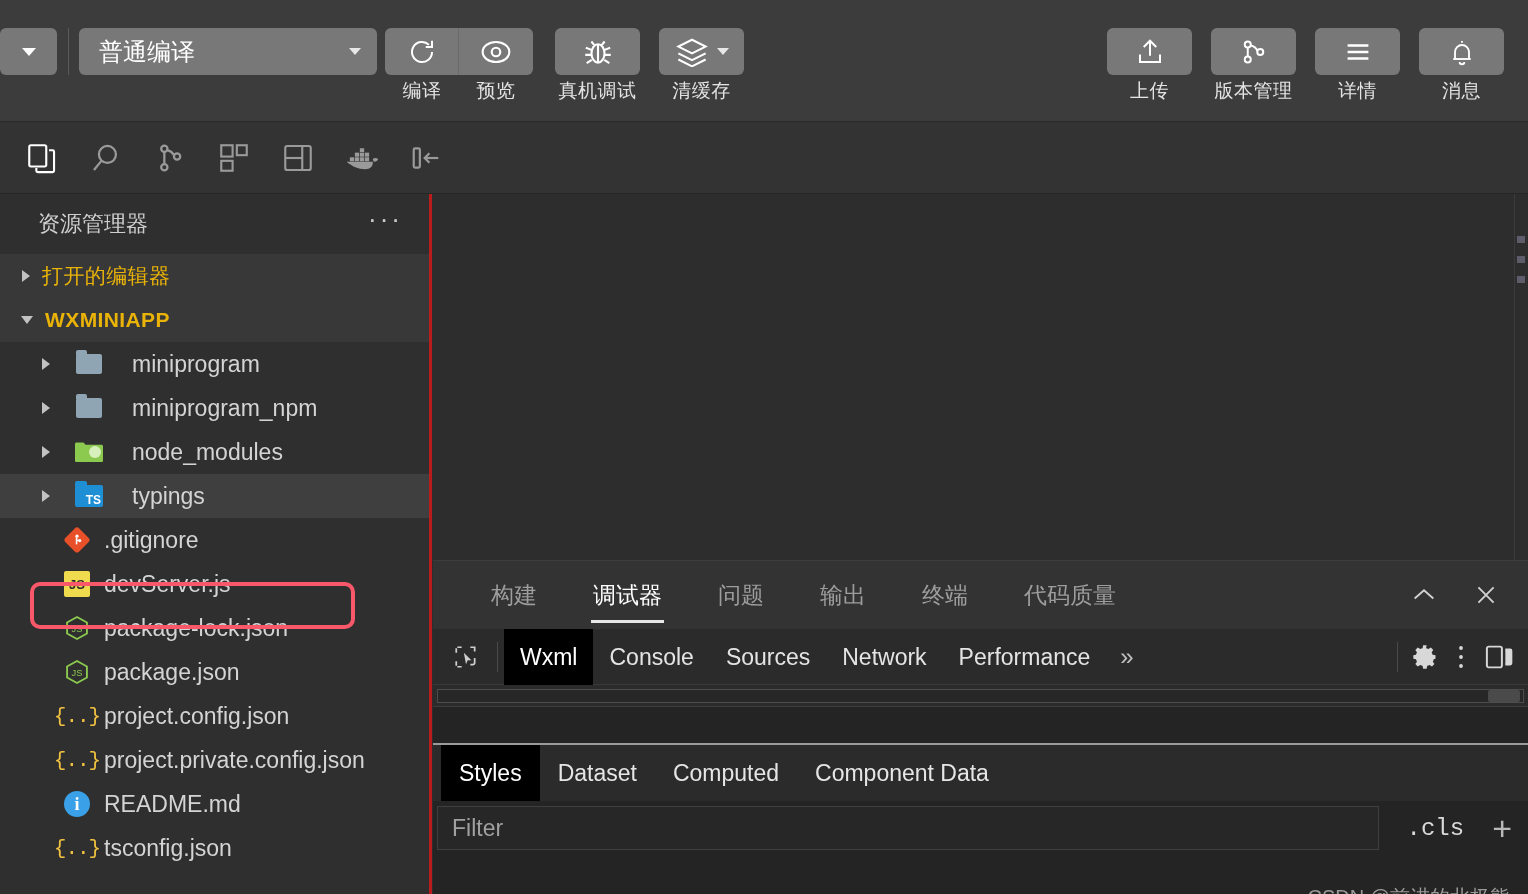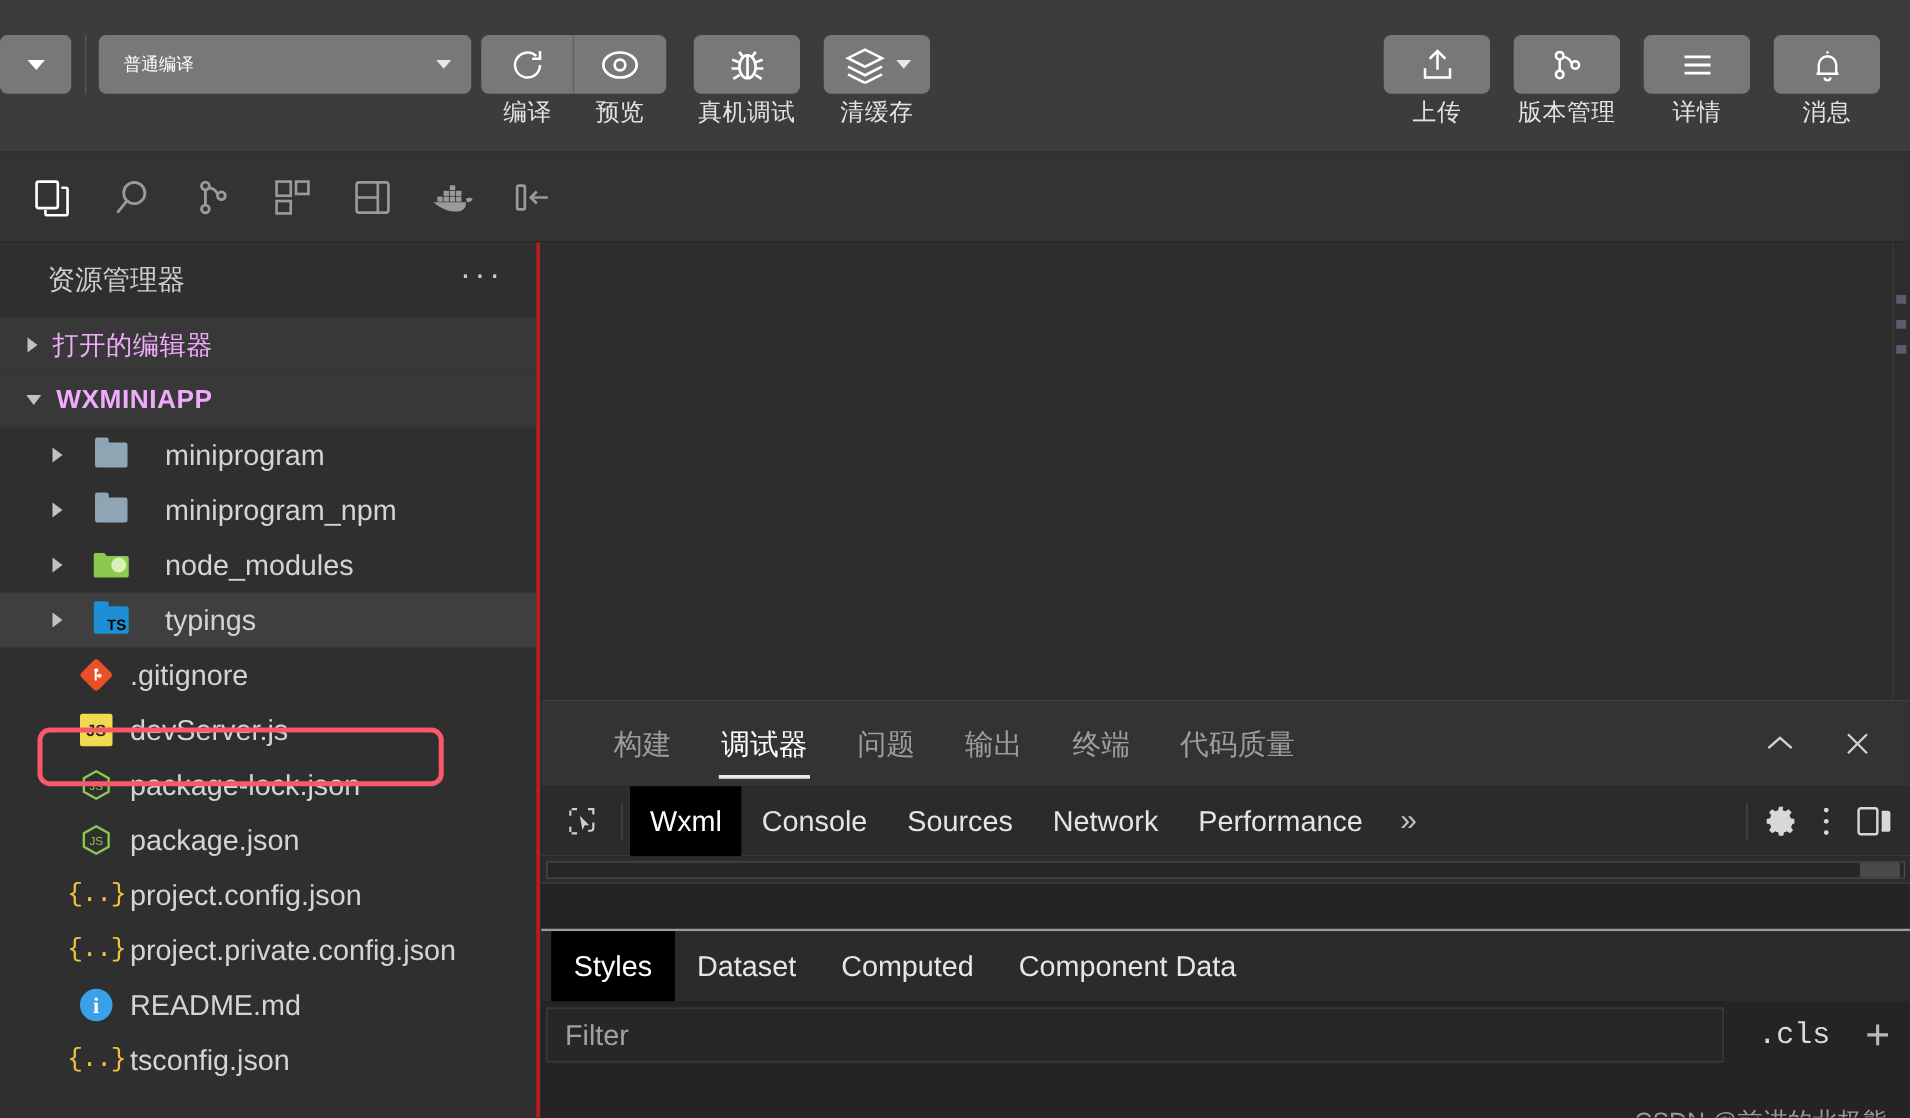--- a/index.html
+++ b/index.html
@@ -23,21 +23,21 @@
   .tb-label { margin-top: 6px; font-size: 19px; color: #e3e3e3; letter-spacing: .5px; line-height: 1; }
 
   
   .mini-drop { width: 57px; height: 47px; margin-left: 0; margin-top: 28px; border-radius: 6px; background:#787878; display:flex; align-items:center; justify-content:center; cursor:pointer;}
   .sep-v { width: 1px; height: 47px; background: #5a5a5a; margin: 28px 10px 0 11px; }
 
   
   .mode-select {
     width: 298px; height: 47px; margin-top: 28px; background: #787878; border-radius: 6px;
     display: flex; align-items: center; justify-content: space-between;
-    padding: 0 16px 0 20px; cursor: pointer; color: #fff; font-size: 14px;
+    padding: 0 16px 0 20px; cursor: pointer; color: #fff; font-size: 24px;
   }
 
   .grp { display: flex; margin-top: 28px; }
   .btn-compile, .btn-preview {
     width: 74px; height: 47px; background: #787878;
     display:flex;align-items:center;justify-content:center;cursor:pointer;
   }
   .btn-compile { border-radius: 6px 0 0 6px; border-right: 1px solid #6a6a6a; }
   .btn-preview { border-radius: 0 6px 6px 0; }
 
@@ -75,21 +75,21 @@
   }
   .sb-header {
     height: 60px; display:flex; align-items:center; justify-content:space-between;
     padding: 0 26px 0 38px; color:#cfcfcf; font-size: 22px;
     background:#2f2f2f;
   }
   .sb-dots { color:#cfcfcf; font-size: 26px; letter-spacing: 3px; cursor:pointer; line-height:1; padding-bottom:10px;}
 
   .sb-section {
     height: 44px; display:flex; align-items:center; gap: 12px;
-    background:#383838; padding-left: 16px; color:#f0abfc; cursor:pointer;
+    background:#383838; padding-left: 16px; color:#eab308; cursor:pointer;
   }
   .sb-section.first { margin-top: 0; }
   .sec-label { font-size: 21px; font-weight: bold; letter-spacing: .4px; }
   .sec-label.cjk { font-weight: normal; font-size: 21px; }
 
   .tri-right { width:0;height:0;border-top:6px solid transparent;border-bottom:6px solid transparent;border-left:8px solid #c2c2c2; margin-left:6px;}
   .tri-down { width:0;height:0;border-left:6px solid transparent;border-right:6px solid transparent;border-top:8px solid #c2c2c2; margin-left:5px;}
 
   .row {
     height: 44px; display:flex; align-items:center; cursor:pointer;
@@ -118,21 +118,21 @@
     background:#2d2d2d; border-left:1px solid #3a3a3a;
   }
   .strip-mark { position:absolute; right:3px; width:8px; height:7px; background:#5c5c6a; }
 
   
   .panel {
     position:absolute; left:433px; top:560px; width:1095px; height:334px; background:#252526;
     border-top: 1px solid #3d3d3d;
   }
   .panel-tabs {
-    height: 68px; background:#333333; display:flex; align-items:center; padding-left: 38px; gap: 0;
+    height: 68px; background:#333333; display:flex; align-items:center; padding-left: 38px; gap: 16px;
     position:relative;
   }
   .ptab {
     font-size: 23px; color:#9d9d9d; padding: 0 20px; height:68px; line-height:68px; cursor:pointer; position:relative;
   }
   .ptab.active { color:#ffffff; }
   .ptab.active:after {
     content:""; position:absolute; left:18px; right:18px; bottom:6px; height:3px; background:#e7e7e7;
   }
   .panel-actions { position:absolute; right:28px; top:0; height:68px; display:flex; align-items:center; gap:34px; }
@@ -182,21 +182,21 @@
   }
 
   
   .ico-js { width:26px;height:26px;background:#f0db4f;color:#2b2b2b;font-size:13px;font-weight:bold;
             display:flex;align-items:center;justify-content:center;border-radius:2px;}
   .ico-json { color:#f0c040; font-size:21px; font-family:"Liberation Mono",monospace; letter-spacing:-1px;}
   .ico-md { width:26px;height:26px;border-radius:50%;background:#3aa0e8;color:#fff;font-size:18px;
             font-weight:bold;display:flex;align-items:center;justify-content:center;font-family:"Liberation Serif",serif;}
   .ico-ts { width:28px;height:22px;background:#1e8fd5;border-radius:2px;position:relative;}
   .ico-ts:before{content:"";position:absolute;left:0;top:-4px;width:12px;height:5px;background:#1e8fd5;border-radius:2px 2px 0 0;}
-  .ico-ts span{position:absolute;right:2px;bottom:1px;color:#000000;font-size:12px;font-weight:bold;line-height:1;}
+  .ico-ts span{position:absolute;right:2px;bottom:1px;color:#ffffff;font-size:12px;font-weight:bold;line-height:1;}
 </style>
 </head>
 <body>
 
 <div id="app">
 
   <div class="toolbar">
 
     <div class="tb-left">
 

